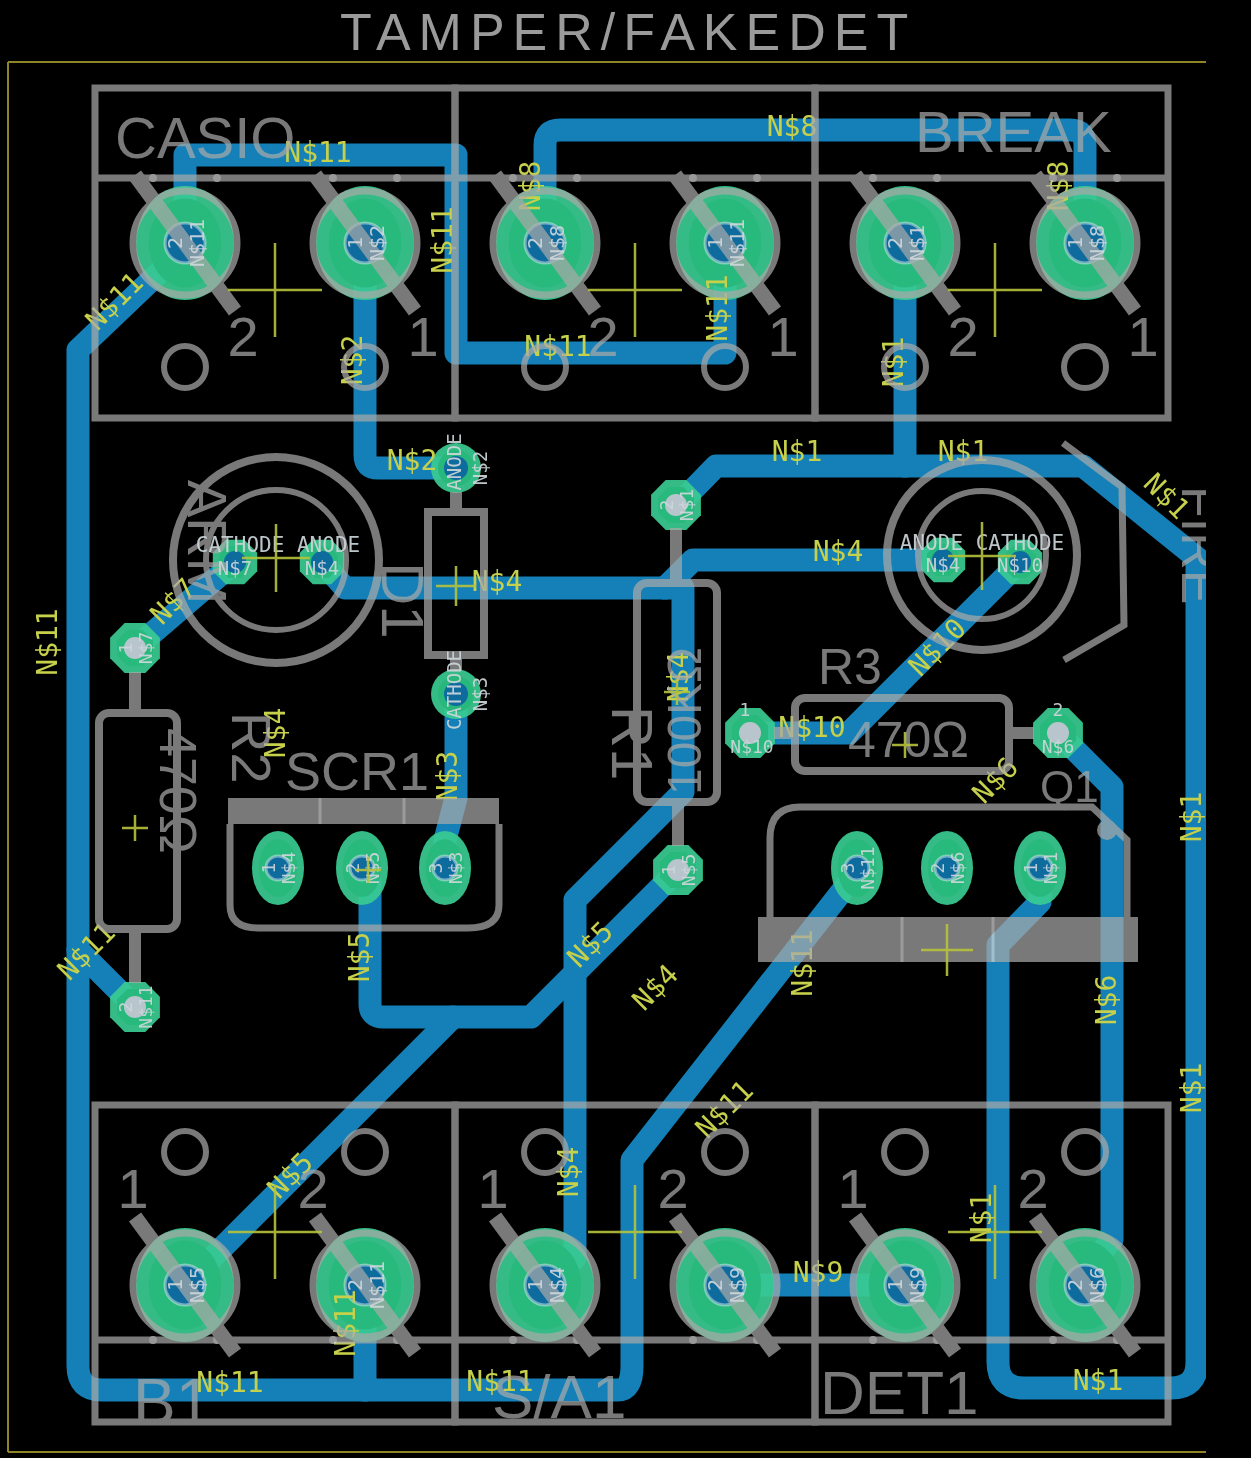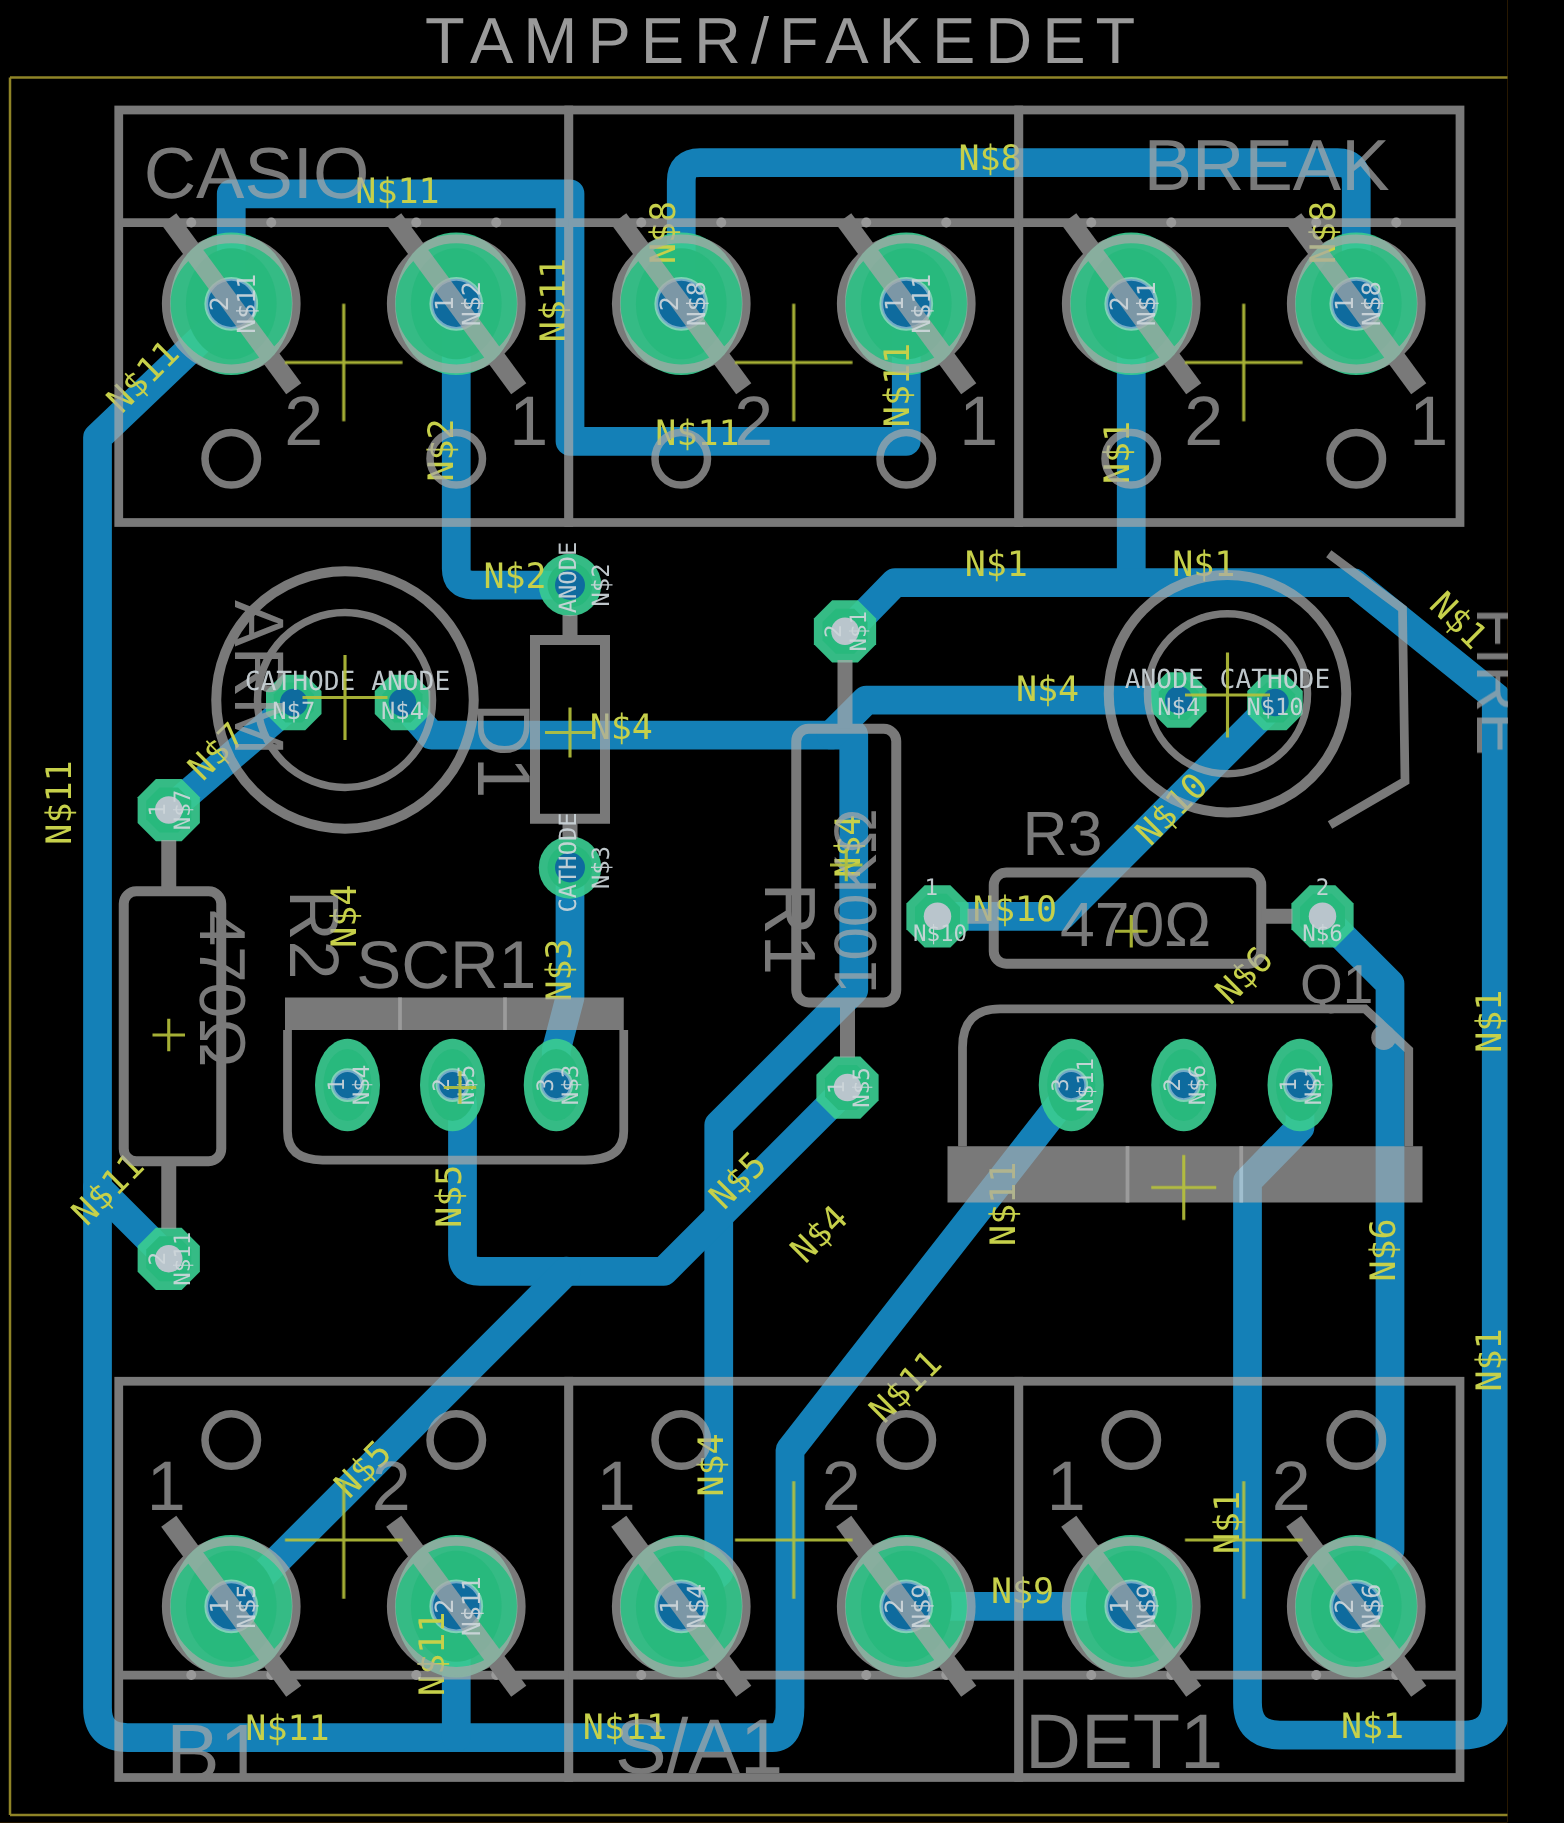--- a/index.html
+++ b/index.html
@@ -1,16 +1,16 @@
 <!DOCTYPE html>
 <html><head>
 <meta charset="utf-8">
 <style>
   html,body{margin:0;padding:0;background:#000;}
-  .stage{position:relative;width:1206px;height:1458px;background:#a16207;overflow:hidden;}
+  .stage{position:relative;width:1206px;height:1458px;background:#fde047;overflow:hidden;}
   svg{display:block;}
   text{user-select:none;}
   .silkfont{font-family:"Liberation Sans",sans-serif;}
   .monofont{font-family:"DejaVu Sans Mono",monospace;}
 </style>
 </head>
 <body>
 
 <div class="stage">
   <svg id="pcb" width="1251" height="1458" viewBox="0 0 1251 1458">

